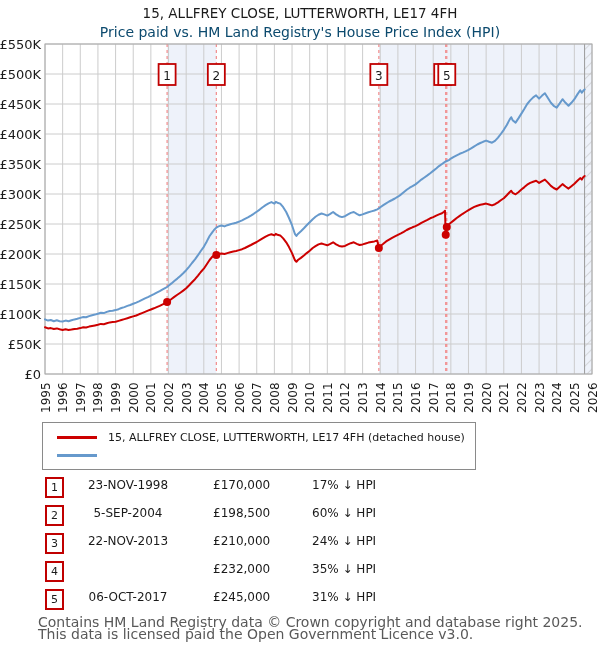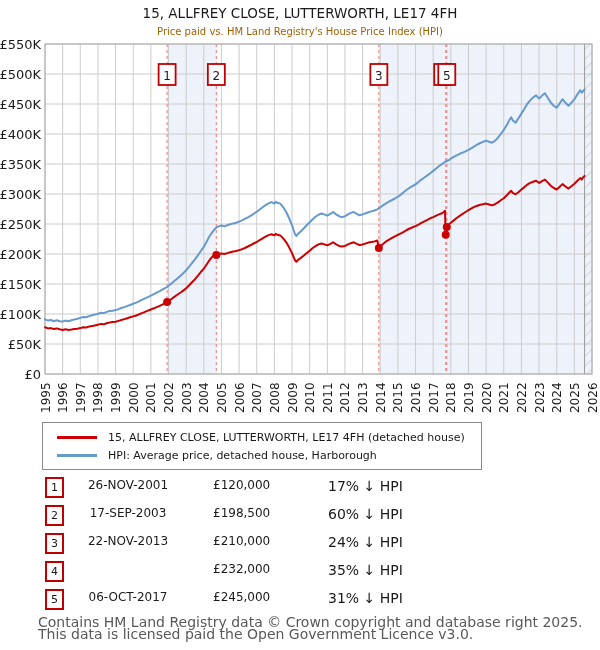--- a/index.html
+++ b/index.html
@@ -1,34 +1,34 @@
 <!DOCTYPE html>
 <html><head>
 <meta charset="utf-8">
 <style>
   html,body{margin:0;padding:0;background:#ffffff;}
   .page{position:relative;width:600px;height:650px;background:#ffffff;
         font-family:"DejaVu Sans","Liberation Sans",sans-serif;color:#1a1a1a;overflow:hidden;}
   .titles{position:absolute;top:4px;left:0;width:600px;text-align:center;}
   .titles .t1{font-size:13.5px;line-height:19px;color:#1a1a1a;}
-  .titles .t2{font-size:10px;line-height:18px;color:#a16207;}
+  .titles .t2{font-size:14px;line-height:18px;color:#0c4a6e;}
   #chart-svg{position:absolute;top:0;left:0;}
   #chart-svg text{font-family:"DejaVu Sans","Liberation Sans",sans-serif;fill:#1a1a1a;}
   .legend{position:absolute;top:422px;left:42px;width:400px;border:1px solid #8a8a8a;
-          background:#ffffff;padding:5px 24px 5px 14px;}
+          background:#ffffff;padding:5px 18px 5px 14px;}
   .legend-row{display:flex;align-items:center;height:18px;}
   .swatch{display:inline-block;width:40px;border-top:3px solid #000;margin-right:11px;flex:0 0 auto;}
   .legend-label{font-size:11px;white-space:nowrap;}
   .sales{position:absolute;top:474px;left:0;width:600px;}
   .sale-row{position:relative;height:28px;}
   .numbox{position:absolute;left:45px;top:3px;width:15px;height:17px;border:2px solid #c00000;
           display:flex;align-items:center;justify-content:center;font-size:11px;color:#1a1a1a;background:#fff;}
   .sale-date{position:absolute;left:72px;top:4px;width:112px;text-align:center;font-size:12px;}
   .sale-price{position:absolute;left:213px;top:4px;font-size:12px;}
-  .sale-pct{position:absolute;left:312px;top:4px;font-size:14px;margin-left:16px;}
+  .sale-pct{position:absolute;left:312px;top:4px;font-size:12px;}
   .footer{position:absolute;top:617px;left:38px;font-size:14px;line-height:11.5px;color:#595959;}
 </style>
 </head>
 <body>
 
 <div class="page">
 
   <div class="titles">
     <div class="t1">15, ALLFREY CLOSE, LUTTERWORTH, LE17 4FH</div>
     <div class="t2">Price paid vs. HM Land Registry's House Price Index (HPI)</div>
@@ -157,34 +157,33 @@
       <text x="596.5" y="413" text-anchor="start" font-size="12" transform="rotate(-90 596.5 413)">2026</text>
     </svg>
 
   <div class="legend">
     <div class="legend-row">
       <span class="swatch" style="border-top-color: rgb(204, 0, 0);"></span>
       <span class="legend-label">15, ALLFREY CLOSE, LUTTERWORTH, LE17 4FH (detached house)</span>
     </div>
     <div class="legend-row">
       <span class="swatch" style="border-top-color: rgb(102, 153, 204);"></span>
-      <span class="legend-label">HPI: Average price, detached house, Harborough</span>
     </div>
   </div>
 
   <div class="sales">
     <div class="sale-row">
       <span class="numbox">1</span>
-      <span class="sale-date">26-NOV-2001</span>
-      <span class="sale-price">£120,000</span>
+      <span class="sale-date">23-NOV-1998</span>
+      <span class="sale-price">£170,000</span>
       <span class="sale-pct">17% ↓ HPI</span>
     </div>
     <div class="sale-row">
       <span class="numbox">2</span>
-      <span class="sale-date">17-SEP-2003</span>
+      <span class="sale-date">5-SEP-2004</span>
       <span class="sale-price">£198,500</span>
       <span class="sale-pct">60% ↓ HPI</span>
     </div>
     <div class="sale-row">
       <span class="numbox">3</span>
       <span class="sale-date">22-NOV-2013</span>
       <span class="sale-price">£210,000</span>
       <span class="sale-pct">24% ↓ HPI</span>
     </div>
     <div class="sale-row">

